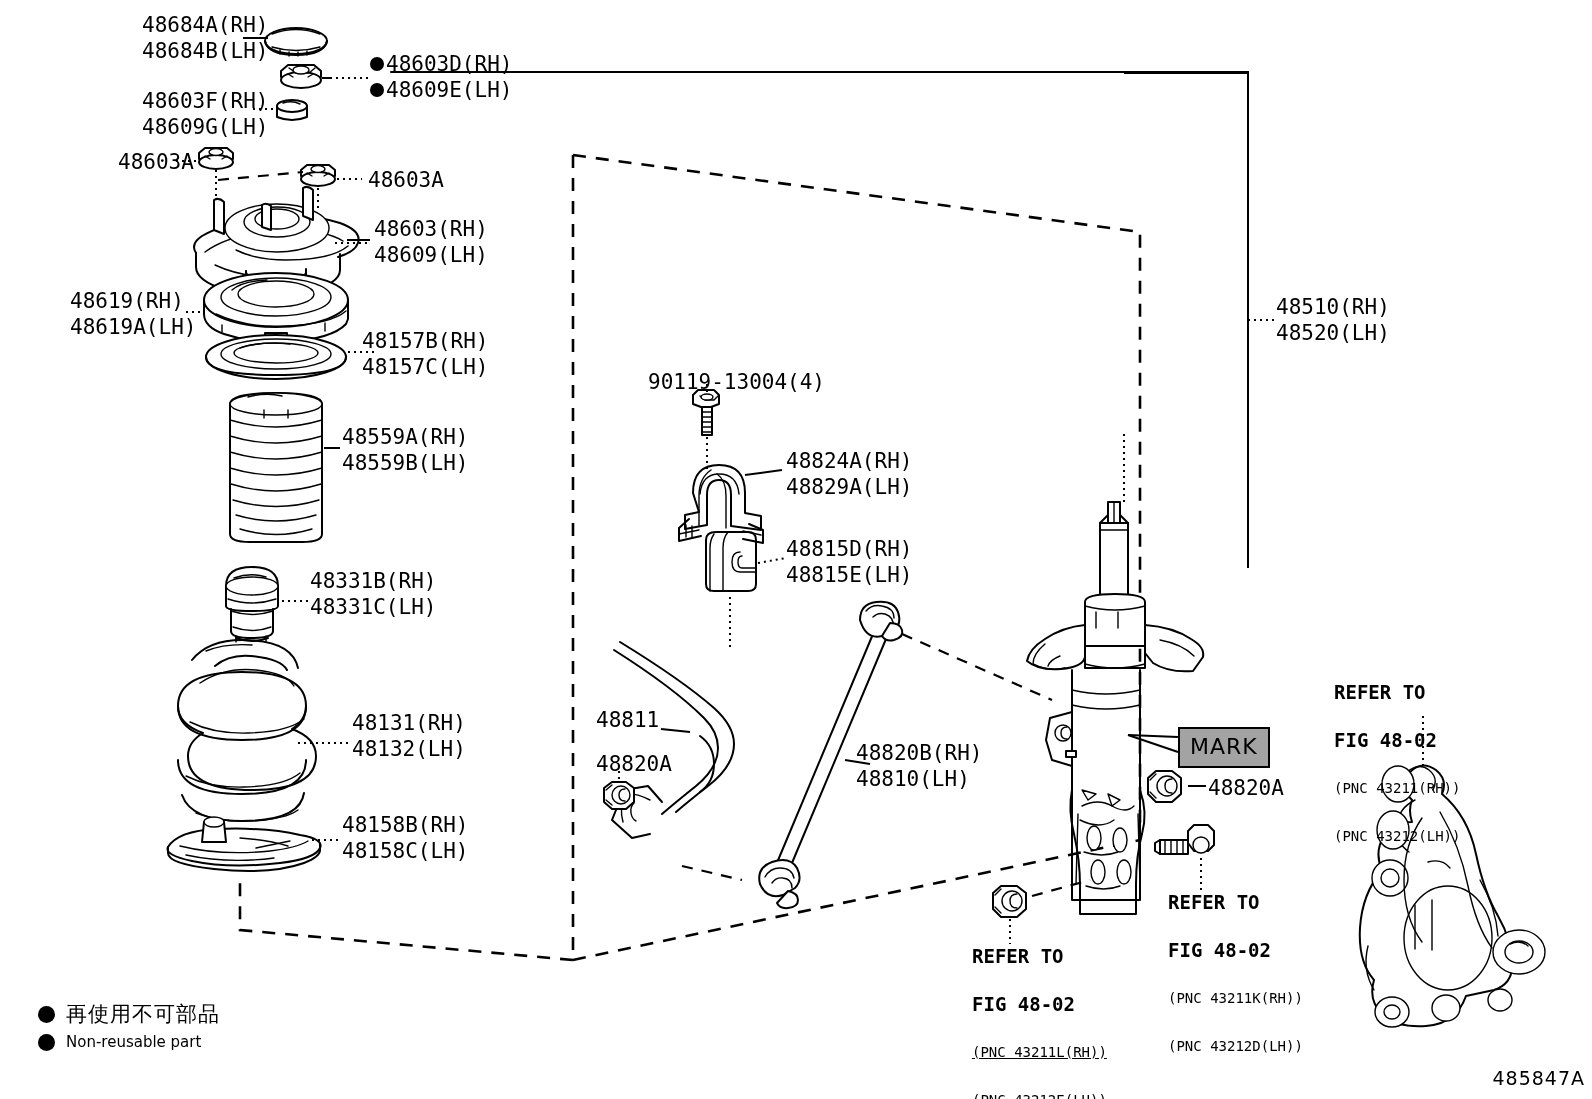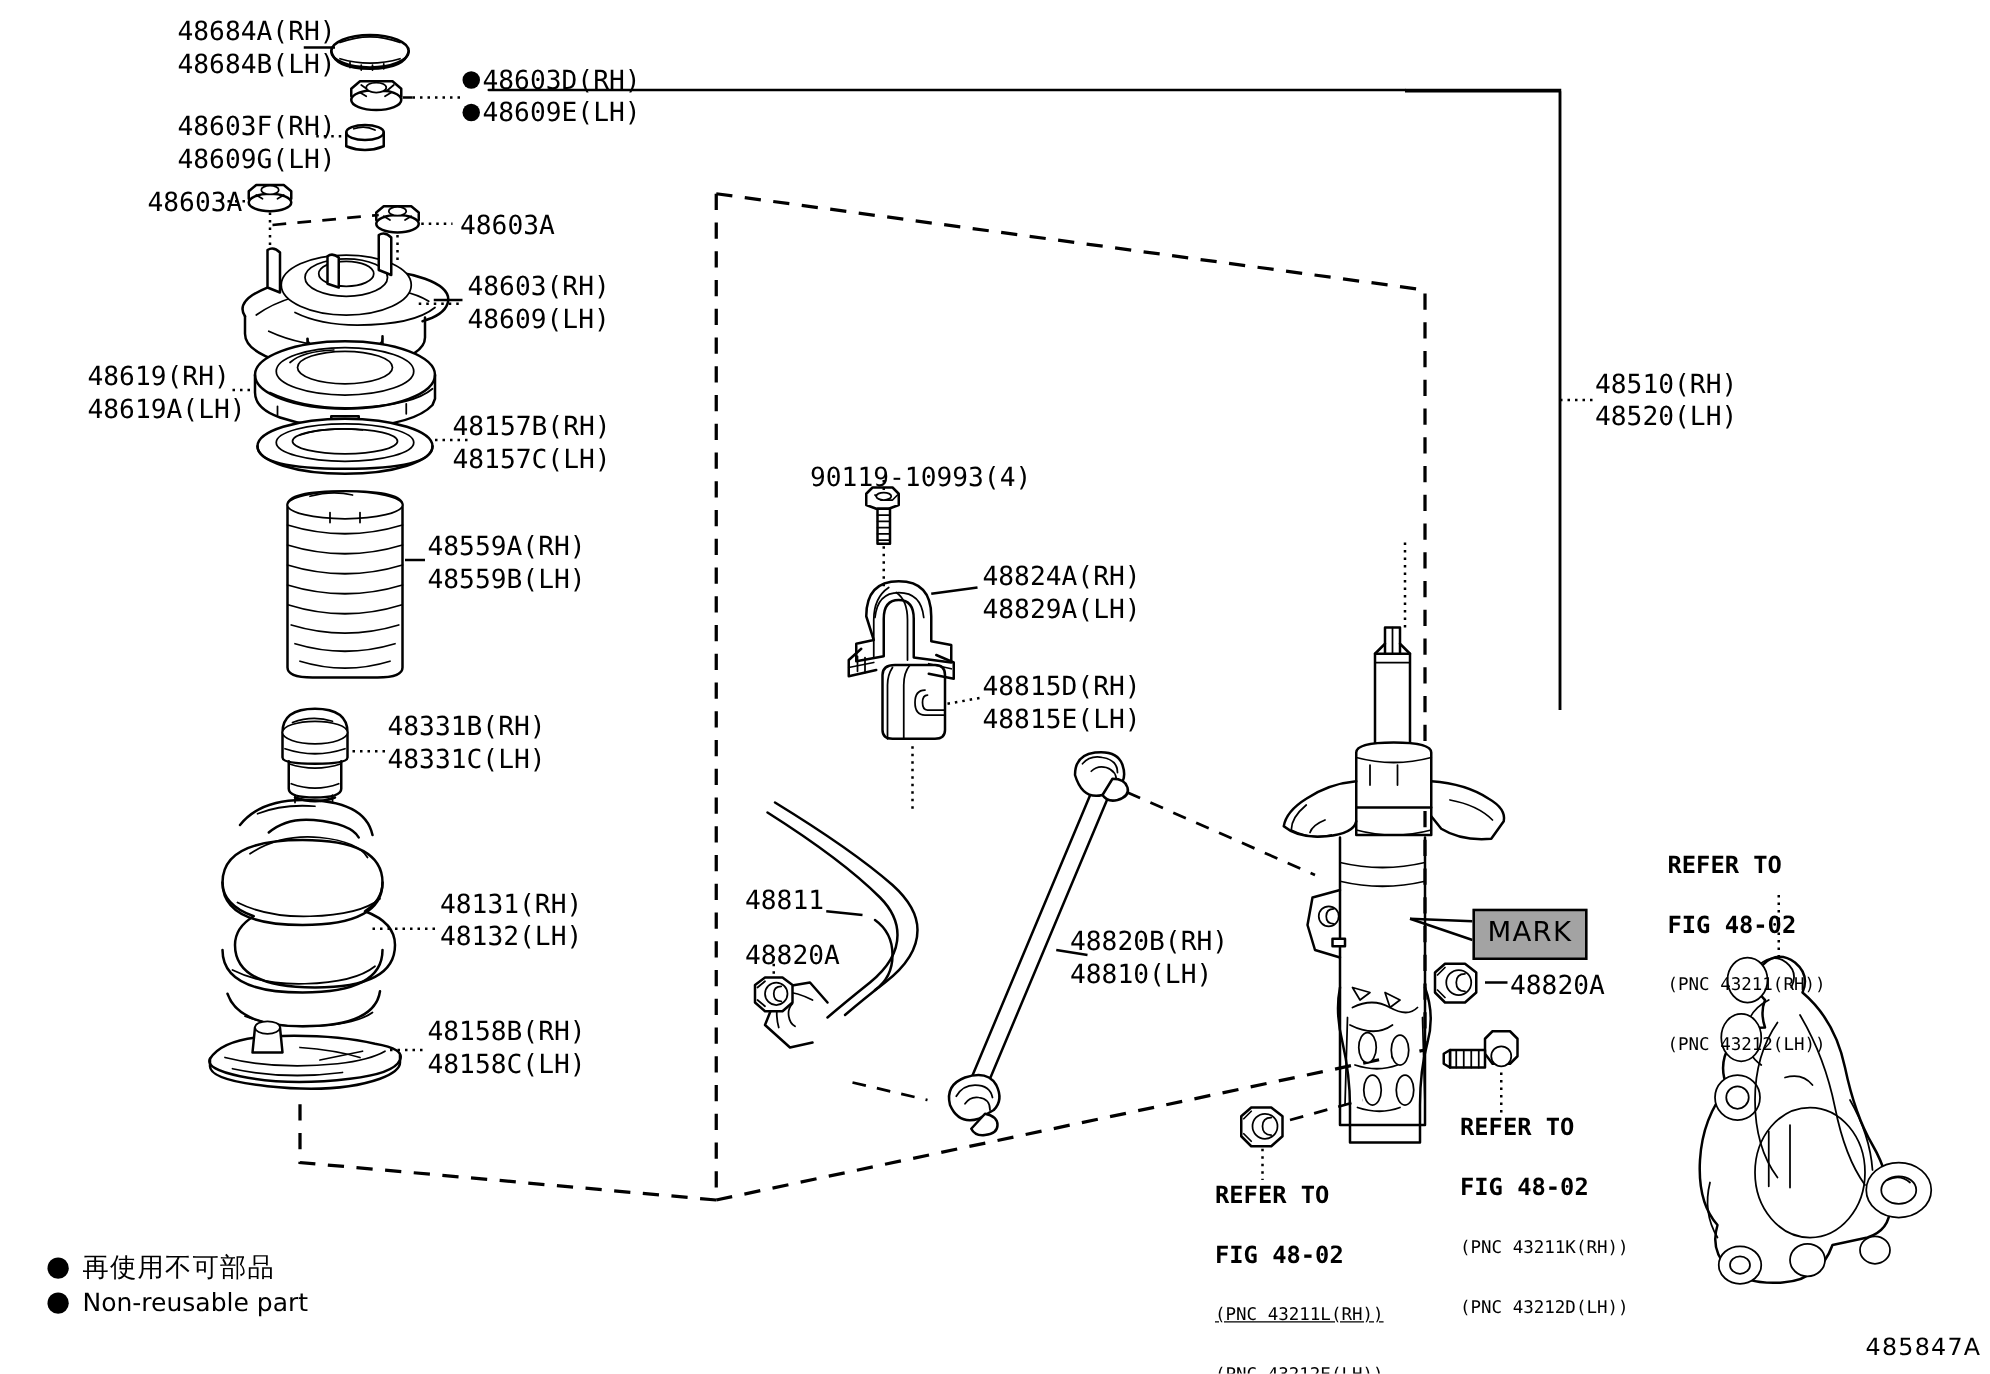--- a/index.html
+++ b/index.html
@@ -80,21 +80,21 @@
     flex: 0 0 auto;
   }
   .legend-text-jp {
     font-family: "DejaVu Sans", "Liberation Sans", sans-serif;
     font-size: 21px;
     color: #000;
     letter-spacing: 1px;
   }
   .legend-text-en {
     font-family: "DejaVu Sans", "Liberation Sans", sans-serif;
-    font-size: 20px;
+    font-size: 15px;
     color: #000;
   }
   #figure-id {
     position: absolute;
     right: 18px;
     bottom: 10px;
     font-family: "DejaVu Sans", "Liberation Sans", sans-serif;
     font-size: 19px;
     color: #000;
     letter-spacing: 1px;
@@ -479,21 +479,21 @@
   <div class="lbl two" style="left:362px; top:328px;">48157B(RH)<br>48157C(LH)</div>
 
   <div class="lbl two" style="left:342px; top:424px;">48559A(RH)<br>48559B(LH)</div>
 
   <div class="lbl two" style="left:310px; top:568px;">48331B(RH)<br>48331C(LH)</div>
 
   <div class="lbl two" style="left:352px; top:710px;">48131(RH)<br>48132(LH)</div>
 
   <div class="lbl two" style="left:342px; top:812px;">48158B(RH)<br>48158C(LH)</div>
 
-  <div class="lbl" style="left:648px; top:370px;">90119-10993(4)</div>
+  <div class="lbl" style="left:648px; top:370px;">90119-13004(4)</div>
 
   <div class="lbl two" style="left:786px; top:448px;">48824A(RH)<br>48829A(LH)</div>
 
   <div class="lbl two" style="left:786px; top:536px;">48815D(RH)<br>48815E(LH)</div>
 
   <div class="lbl" style="left:596px; top:708px;">48811</div>
 
   <div class="lbl" style="left:596px; top:752px;">48820A</div>
 
   <div class="lbl two" style="left:856px; top:740px;">48820B(RH)<br>48810(LH)</div>

